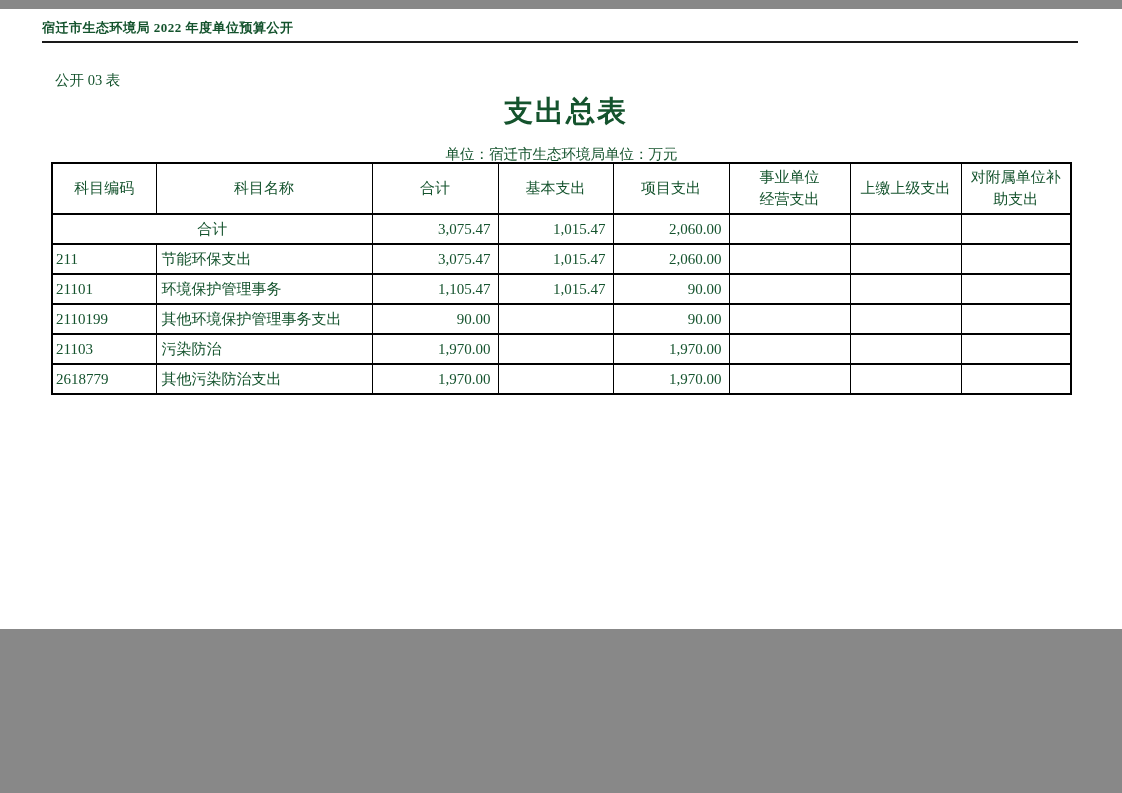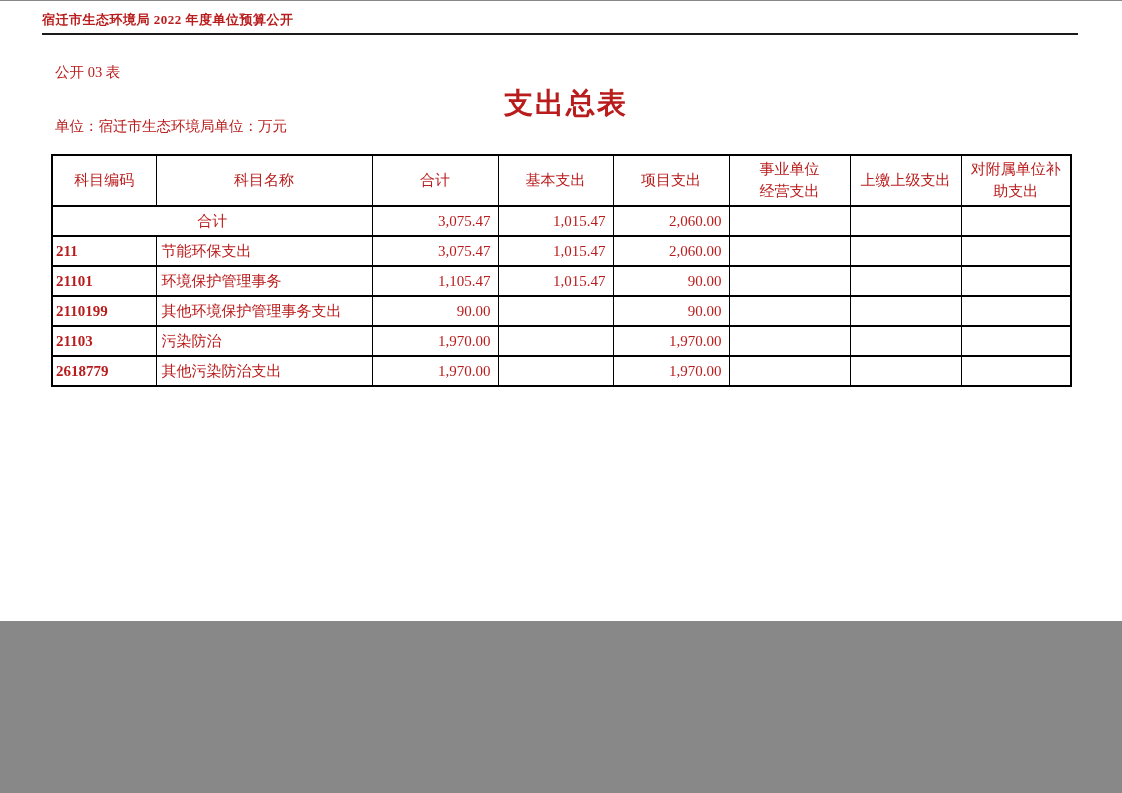--- a/index.html
+++ b/index.html
@@ -2,23 +2,23 @@
 <html><head>
 <meta charset="utf-8">
 <style>
   * { margin: 0; padding: 0; box-sizing: border-box; }
   html, body { background: #888; }
   .page {
     position: relative;
     width: 1122px;
     height: 620px;
     background: #ffffff;
-    margin: 1px auto;
+    margin: 9px auto;
     font-family: "Liberation Serif", "DejaVu Serif", serif;
-    color: #b91c1c;
+    color: #14532d;
     overflow: hidden;
   }
   .doc-header {
     position: absolute;
     left: 42px;
     top: 10px;
     width: 1036px;
     font-size: 13px;
     font-weight: bold;
     letter-spacing: 0.5px;
@@ -38,24 +38,24 @@
     width: 100%;
     text-align: center;
     font-size: 29px;
     font-weight: bold;
     letter-spacing: 2px;
     padding-left: 10px;
   }
   .meta-row {
     position: absolute;
     left: 55px;
-    top: 116px;
+    top: 136px;
     width: 1013px;
     display: flex;
-    justify-content: flex-start;
+    justify-content: center;
     font-size: 14.5px;
   }
   table.budget {
     position: absolute;
     left: 51px;
     top: 153px;
     border-collapse: collapse;
     table-layout: fixed;
     width: 1019px;
     font-size: 15px;
@@ -69,21 +69,21 @@
   }
   table.budget { border: 2px solid #000; }
   table.budget thead th {
     height: 51px;
     font-weight: normal;
     text-align: center;
     white-space: pre-line;
     line-height: 1.45;
   }
   table.budget tbody td { height: 30px; }
-  td.code   { text-align: left; padding-left: 3px; font-weight: bold; }
+  td.code   { text-align: left; padding-left: 3px; }
   td.name   { text-align: left; padding-left: 5px; }
   td.num    { text-align: right; padding-right: 7px; }
   td.merged { text-align: center; }
   .page-number {
     position: absolute;
     left: 0;
     top: 753px;
     width: 100%;
     text-align: center;
     font-size: 13px;

